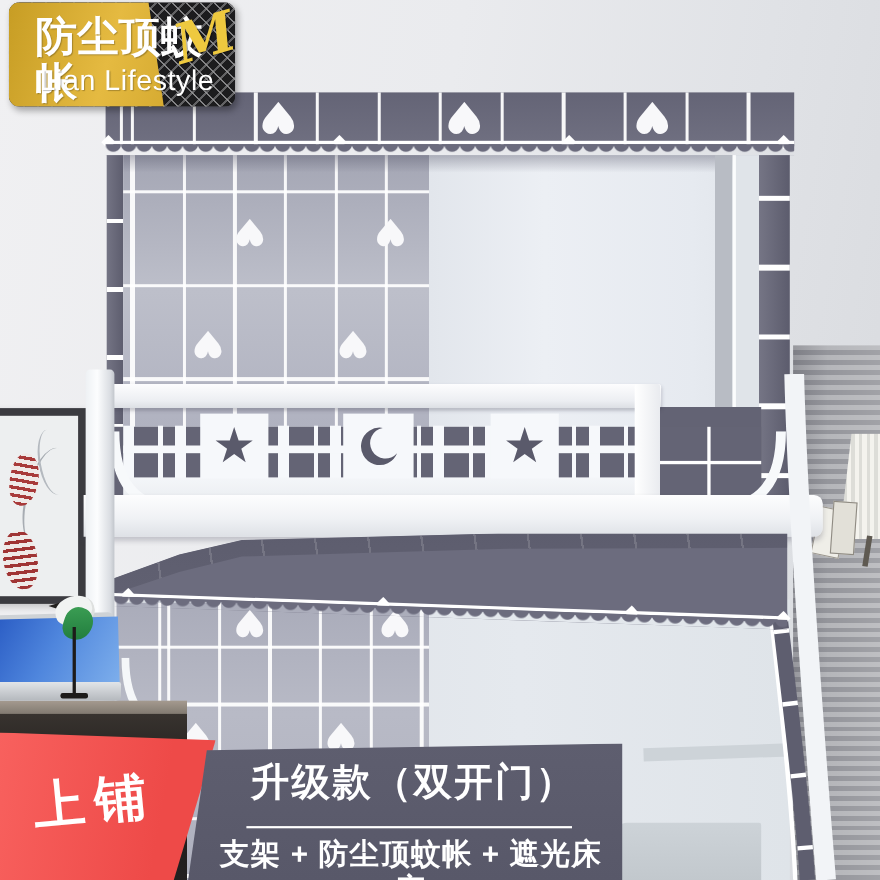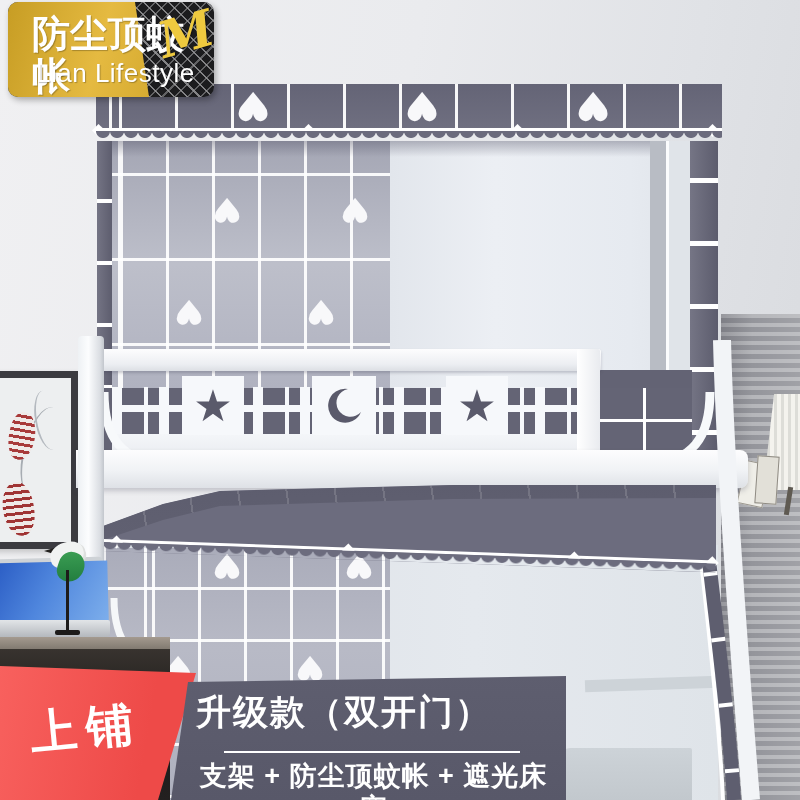--- a/index.html
+++ b/index.html
@@ -166,21 +166,21 @@
 
   .corner-label{left:0;top:656px;width:206px;height:144px;
     clip-path:polygon(0 10px,196px 17px,158px 144px,0 144px);
     background:linear-gradient(100deg,#f8615e,#ee4a48 70%);}
   .corner-label-text{left:30px;top:46px;color:#fff;font-size:47px;line-height:52px;font-weight:bold;
     letter-spacing:9px;transform:rotate(-5.5deg);}
 
   .banner{left:166px;top:674px;width:400px;height:126px;
     clip-path:polygon(22px 8px,400px 2px,400px 126px,5px 126px);
     background:linear-gradient(180deg,#5e5e6f,#585869);}
-  .banner-title{left:30px;top:16px;width:360px;text-align:left;color:#fff;
+  .banner-title{left:30px;top:16px;width:360px;text-align:center;color:#fff;
     font-size:35px;line-height:44px;font-weight:bold;letter-spacing:2px;}
   .banner-divider{left:58px;top:77px;width:296px;height:2px;background:#fff;}
   .banner-sub{left:20px;top:86px;width:375px;text-align:center;color:#fff;
     font-size:27px;line-height:32px;font-weight:bold;letter-spacing:1px;}
 </style>
 </head>
 <body>
 
 <div id="stage">
 

